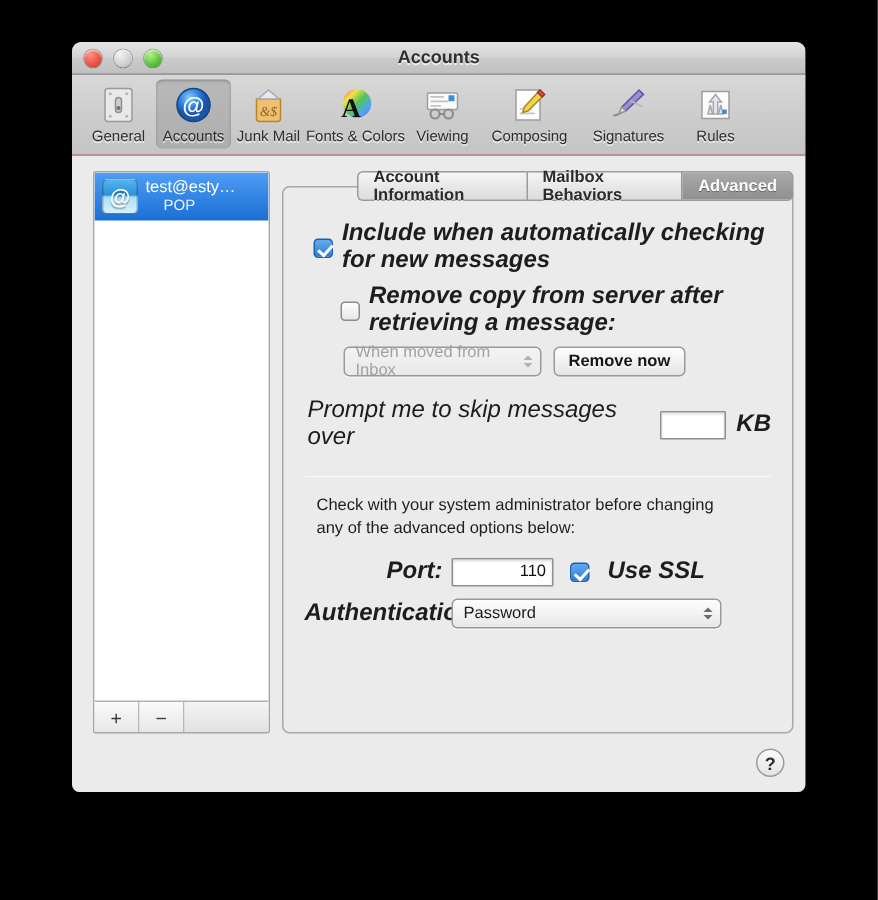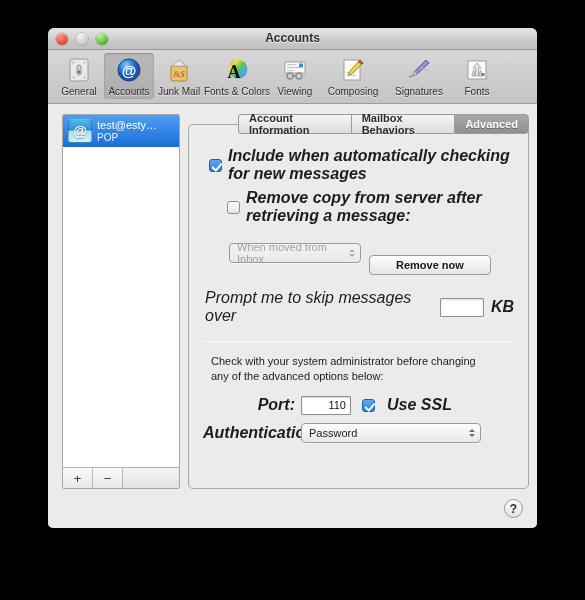--- a/index.html
+++ b/index.html
@@ -95,21 +95,21 @@
     width: 24px; height: 24px; flex: none;
     border-radius: 4px;
     background: linear-gradient(to bottom,#52b7ef 0%,#2f8fd8 45%,#a9dff7 52%,#d7f0fb 100%);
     border: 1px solid rgba(0,0,0,.25);
     color: #fff; font-size: 14px; font-weight: bold;
     display: flex; align-items: center; justify-content: center;
     text-shadow: 0 1px 1px rgba(0,0,0,.35);
   }
   .acct-text { line-height: 1.1; overflow: hidden; }
   .acct-name { font-size: 11px; font-weight: normal; color: #fff; white-space: nowrap; text-align: right; }
-  .acct-type { font-size: 10px; color: #eaf3fd; }
+  .acct-type { font-size: 10px; color: #eaf3fd; margin-left: 12px; }
   .acct-foot {
     height: 21px; flex: none;
     display: flex; align-items: stretch;
     background: linear-gradient(to bottom,#f6f6f6,#e3e3e3);
     border-top: 1px solid #b2b2b2;
   }
   .acct-btn {
     width: 30px;
     display: flex; align-items: center; justify-content: center;
     border-right: 1px solid #b8b8b8;
@@ -188,28 +188,27 @@
     display: flex; flex-direction: column; gap: 2px;
     font-size: 0; line-height: 0;
   }
   .arrows i { display: block; width: 0; height: 0; border-left: 3px solid transparent; border-right: 3px solid transparent; }
   .arrows i.up   { border-bottom: 3px solid #6b6b6b; }
   .arrows i.down { border-top: 3px solid #6b6b6b; }
   .popup.disabled .arrows i.up   { border-bottom-color: #b0b0b0; }
   .popup.disabled .arrows i.down { border-top-color: #b0b0b0; }
 
   .btn {
-    height: 20px; padding: 0 26px;
+    height: 20px; padding: 0 9px;
     border-radius: 4px;
     border: 1px solid #9a9a9a;
     background: linear-gradient(to bottom,#fefefe,#e4e4e4);
     font-size: 11px; font-weight: bold; color: #161616;
     display: flex; align-items: center;
     text-shadow: 0 1px 0 rgba(255,255,255,.8);
-    margin-top: 24px;
   }
   .field {
     height: 19px;
     border: 1px solid #8f8f8f;
     background: #fff;
     border-radius: 1px;
     box-shadow: inset 0 1px 2px rgba(0,0,0,.16);
     display: flex; align-items: center; justify-content: flex-end;
     padding: 0 4px;
     font-size: 11px; color: #111;
@@ -349,21 +348,21 @@
     <div class="tb-item">
       <div class="glyph">
         <svg width="26" height="26" viewBox="0 0 26 26">
           <rect x="4" y="4" width="18" height="18" fill="#fcfcfc" stroke="#9d9d9d"></rect>
           <path d="M13 6 L17 11 H14.5 V19 H11.5 V11 H9 Z" fill="#e4e4ea" stroke="#a6a6b0"></path>
           <path d="M8 19 L9.5 13 L11 19 Z" fill="#eaeaf0" stroke="#a6a6b0"></path>
           <path d="M18 19 L16.5 13 L15 19 Z" fill="#eaeaf0" stroke="#a6a6b0"></path>
           <rect x="17.5" y="16" width="3" height="3" fill="#3d8fd8"></rect>
         </svg>
       </div>
-      <div class="tb-label">Fonts</div>
+      <div class="tb-label">Rules</div>
     </div>
 
   </div>
 
   <div class="body">
 
     <div class="acct-panel">
       <div class="acct-list">
         <div class="acct-row">
           <div class="acct-icon">@</div>
@@ -419,21 +418,21 @@
 
         <div class="sep" style="margin:16px 0 12px 0;"></div>
 
         <div style="margin-left:8px;">
           <div class="note">Check with your system administrator before changing</div>
           <div class="note">any of the advanced options below:</div>
         </div>
 
         <div class="row" style="margin-top:12px; gap:6px;">
           <div class="lbl" style="width:92px; text-align:right;">Port:</div>
-          <div class="field" style="width:50px;">110</div>
+          <div class="field" style="width:68px;">110</div>
           <div class="cbx on" style="margin-left:5px;"></div>
           <div class="lbl">Use SSL</div>
         </div>
 
         <div class="row" style="margin-top:8px; gap:6px;align-items:center;">
           <div class="lbl" style="width:92px; text-align:right;">Authentication:</div>
           <div class="popup" style="width:180px;">
             <span>Password</span>
             <span class="arrows">
                 <i class="up"></i>

